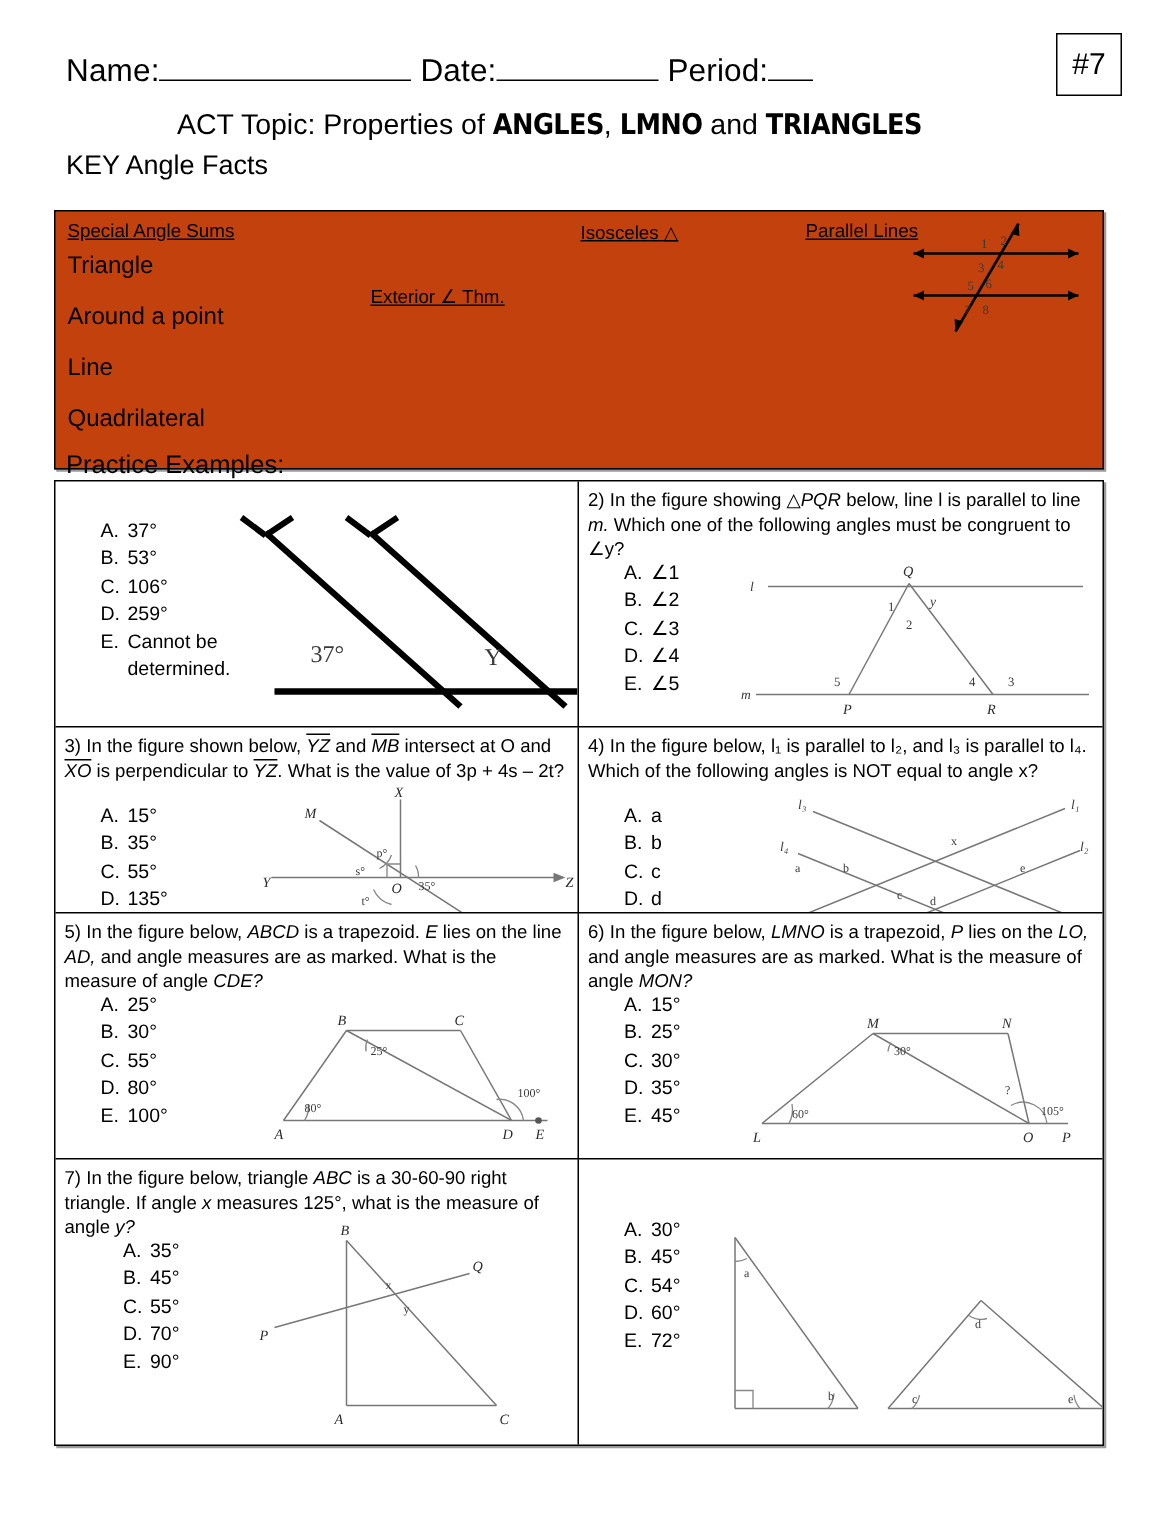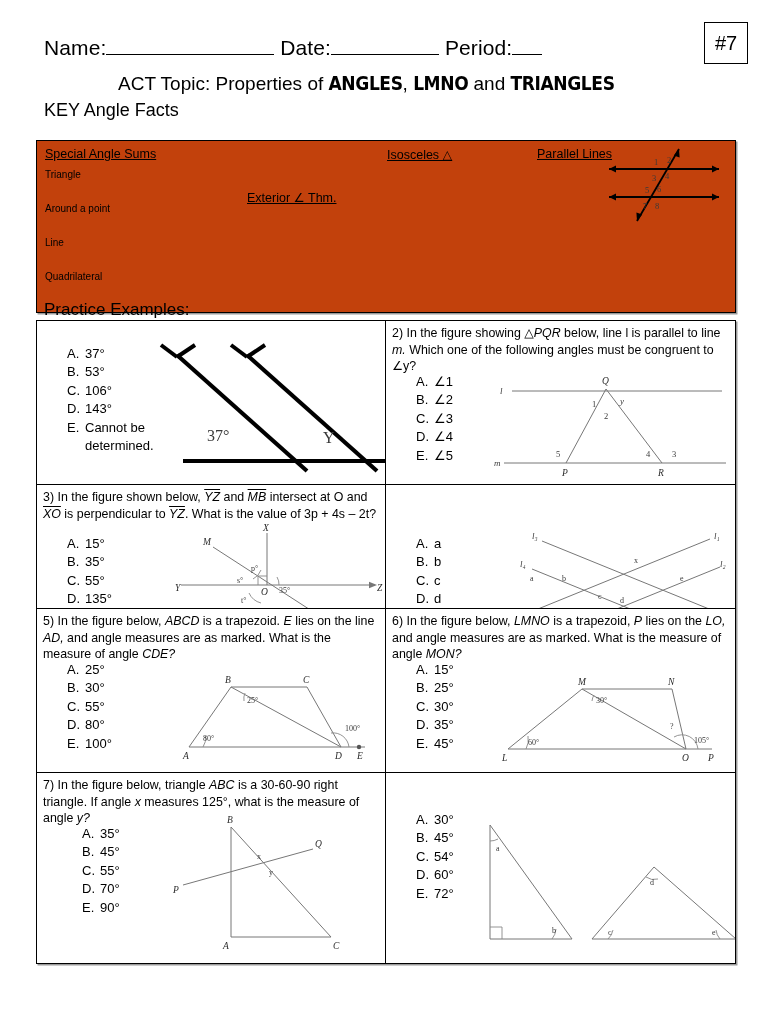--- a/index.html
+++ b/index.html
@@ -30,21 +30,21 @@
   .keyfacts{position:absolute;left:44px;top:100px;font-size:18px;}
 
   
   .factsbox{position:absolute;left:36px;top:140px;width:698px;height:171px;
     border:1.4px solid #000;background:#c2410c;box-shadow:1.5px 1.5px 0 #9a9a9a;}
   .fact-head{position:absolute;font-size:12.5px;text-decoration:underline;white-space:nowrap;}
   .fh1{left:8px;top:6px;}
   .fh2{left:210px;top:6px;margin-top:43px;}
   .fh3{left:350px;top:6px;}
   .fh4{left:500px;top:6px;}
-  .fact-item{position:absolute;left:8px;font-size:10px;white-space:nowrap;}
+  .fact-item{position:absolute;left:8px;font-size:16px;white-space:nowrap;}
   .fi1{top:28px;} .fi2{top:62px;} .fi3{top:96px;} .fi4{top:130px;}
   .pl-fig{position:absolute;left:560px;top:0px;width:135px;height:86px;}
 
   
   .practice{position:absolute;left:44px;top:300px;font-size:17px;}
   .grid{position:absolute;left:36px;top:320px;width:698px;height:642px;
     border:1.3px solid #000;box-shadow:1.5px 1.5px 0 #9a9a9a;background:#fff;
     display:grid;grid-template-columns:1fr 1fr;grid-template-rows:164px 124px 164px 190px;}
   .cell{position:relative;border-right:1.1px solid #000;border-bottom:1.1px solid #000;
     overflow:hidden;}
@@ -127,21 +127,21 @@
 
   <div class="practice">Practice Examples:</div>
 
   <div class="grid">
 
     <div class="cell">
       <div class="choices" style="top:24px;">
         <div><span class="ch-ltr">A.</span><span>37°</span></div>
         <div><span class="ch-ltr">B.</span><span>53°</span></div>
         <div><span class="ch-ltr">C.</span><span>106°</span></div>
-        <div><span class="ch-ltr">D.</span><span>143°</span></div>
+        <div><span class="ch-ltr">D.</span><span>259°</span></div>
         <div><span class="ch-ltr">E.</span><span>Cannot be</span></div>
         <div><span class="cont">determined.</span></div>
       </div>
       <div class="fig" style="left:118px;top:22px;">
         <svg width="230" height="130" viewBox="0 0 230 130">
           <line class="blk" x1="28" y1="118" x2="230" y2="118" stroke-width="5"></line>
           <g class="blk">
             <line x1="22" y1="12" x2="152" y2="128"></line>
             <line x1="92" y1="12" x2="222" y2="128"></line>
           </g>
@@ -224,20 +224,24 @@
           <text class="lbl-b" x="140" y="92">B</text>
           <text class="deg" x="76" y="48">p°</text>
           <text class="deg" x="62" y="60">s°</text>
           <text class="deg" x="66" y="80">t°</text>
           <text class="deg" x="104" y="70">35°</text>
         </svg>
       </div>
     </div>
 
     <div class="cell">
+      <div class="stem">
+        <span>4)</span>
+        <span>In the figure below, l₁ is parallel to l₂, and l₃ is parallel to l₄. Which of the following angles is NOT equal to angle x?</span>
+      </div>
       <div class="choices" style="top:50px;">
         <div><span class="ch-ltr">A.</span><span>a</span></div>
         <div><span class="ch-ltr">B.</span><span>b</span></div>
         <div><span class="ch-ltr">C.</span><span>c</span></div>
         <div><span class="ch-ltr">D.</span><span>d</span></div>
         <div><span class="ch-ltr">E.</span></div>
       </div>
       <div class="fig" style="left:128px;top:42px;">
         <svg width="215" height="86" viewBox="0 0 215 86">
           <g class="gl">

